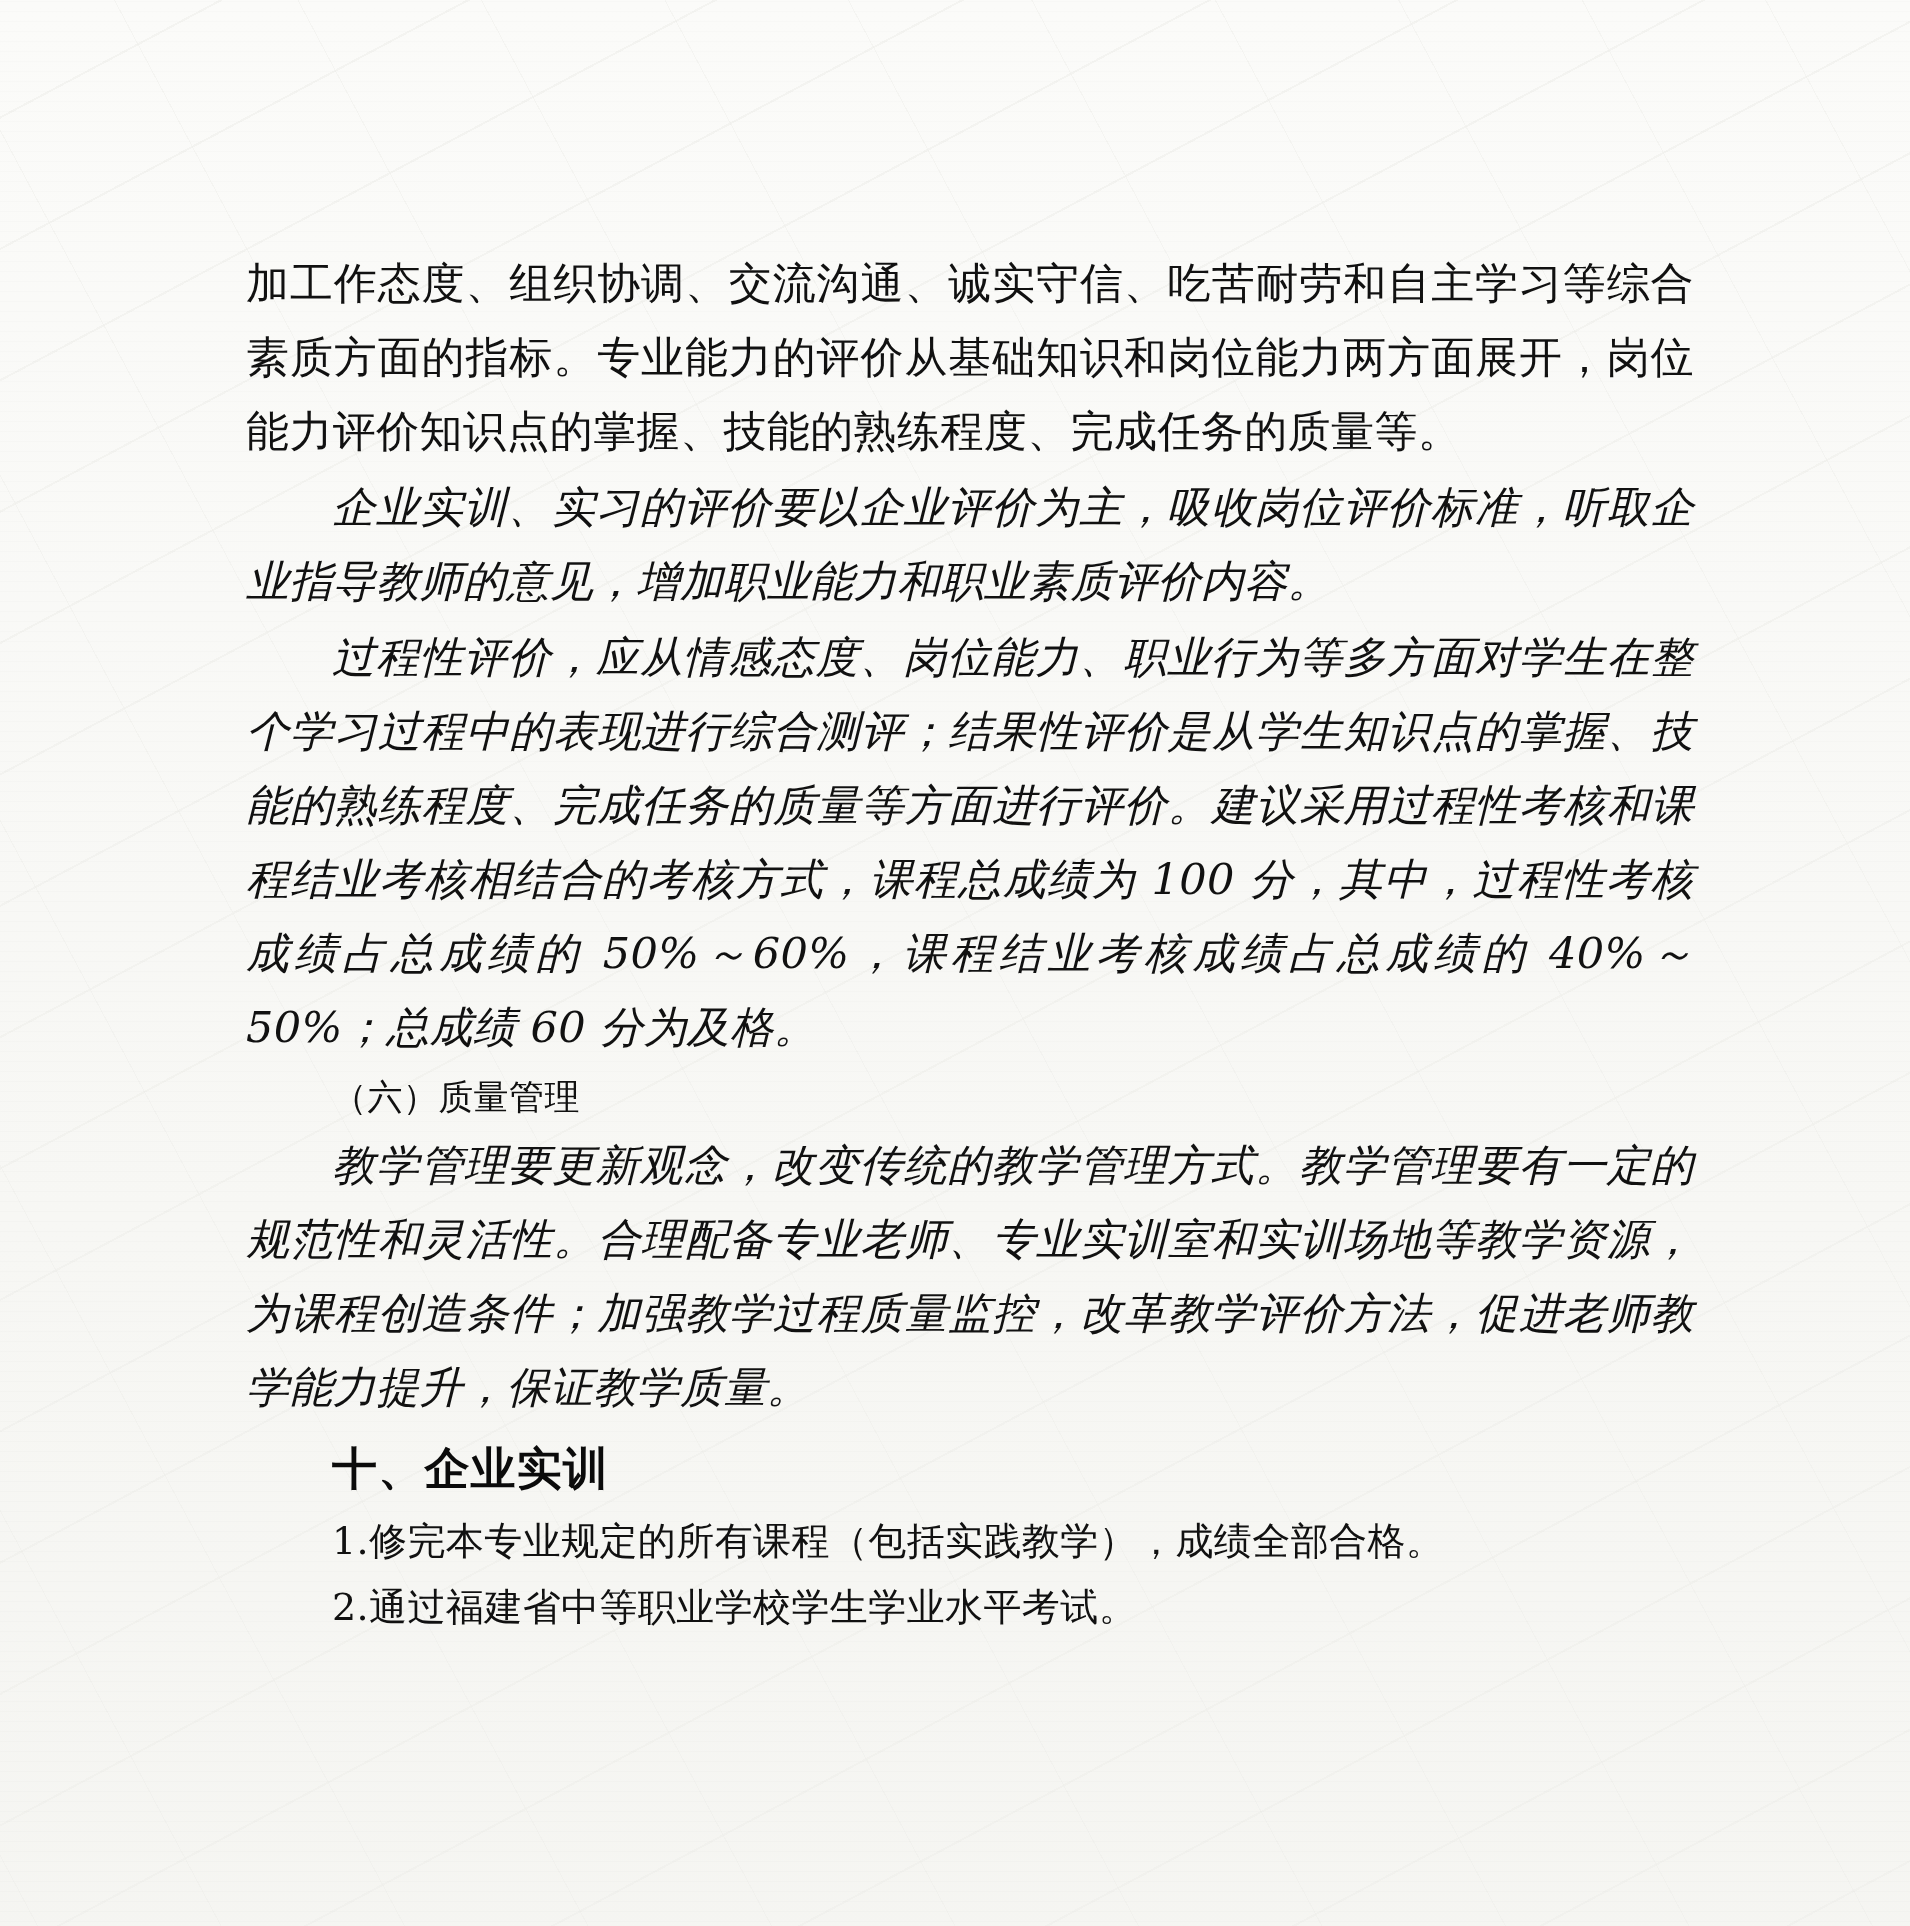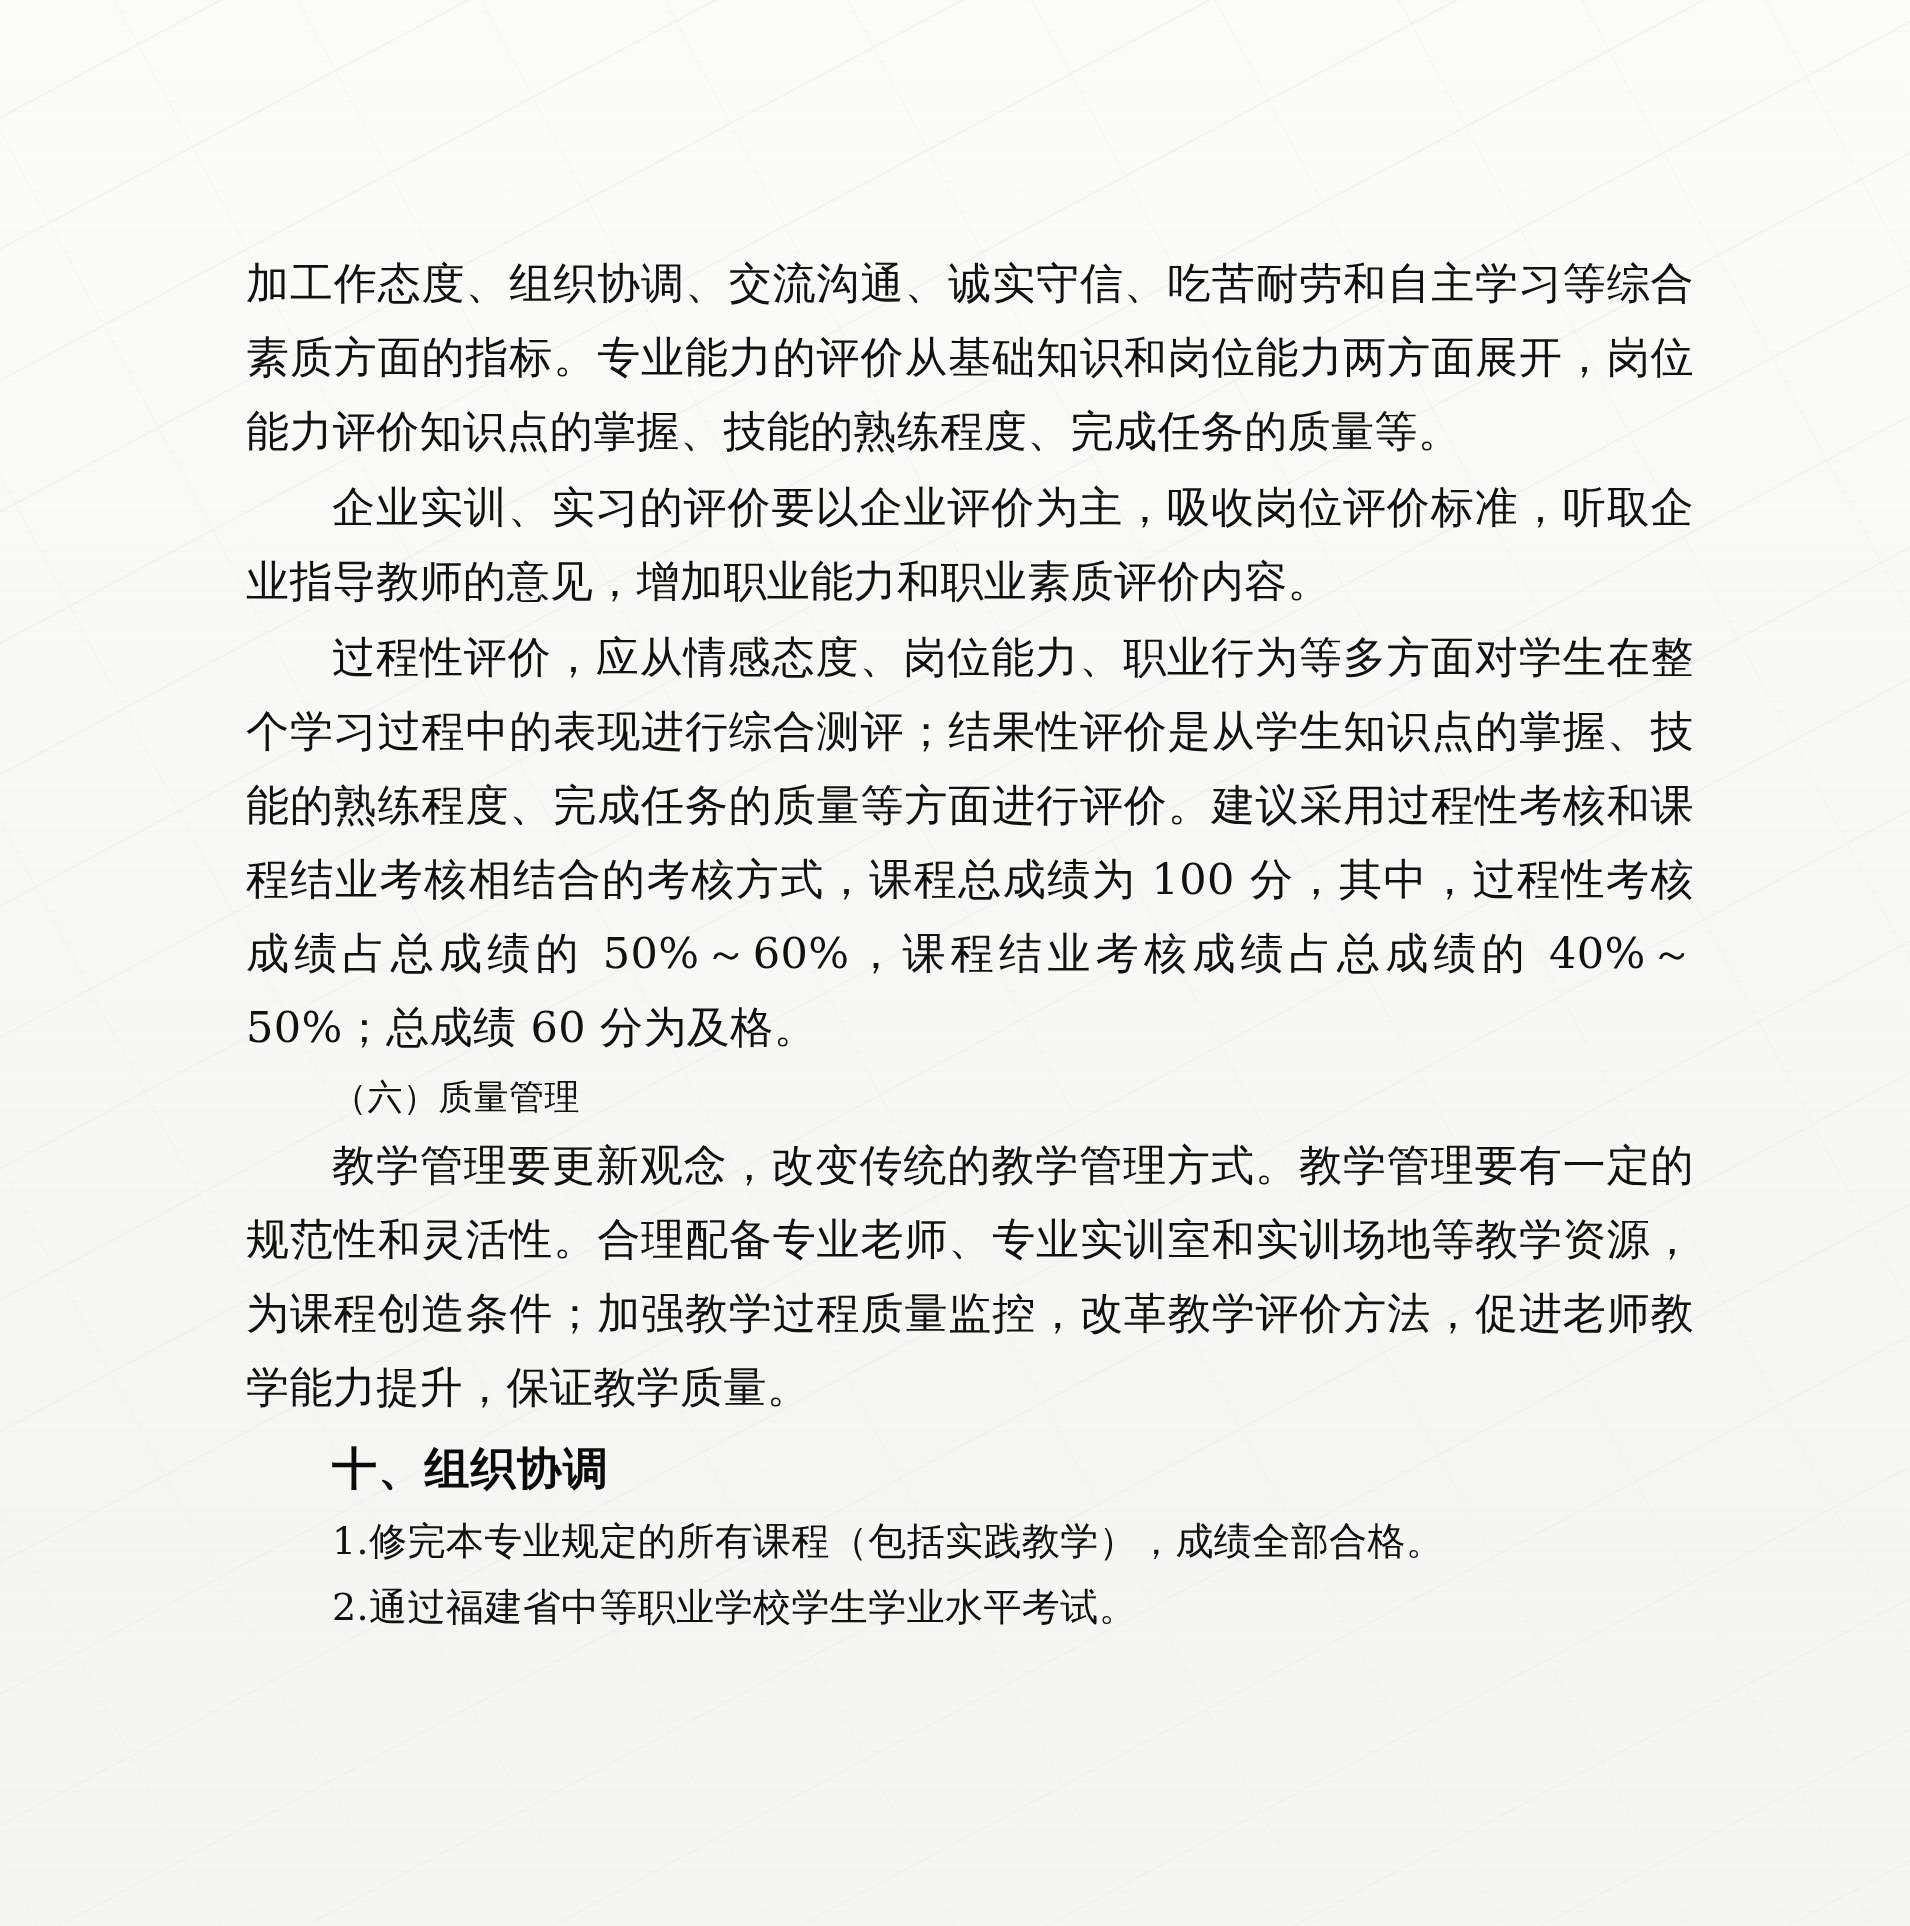--- a/index.html
+++ b/index.html
@@ -68,20 +68,21 @@
     line-height: 1.72;
     color: #111111;
     letter-spacing: 0.4px;
     text-align: justify;
     text-justify: inter-character;
     margin: 0 0 2.3px 0;
     font-family: "DejaVu Serif", serif;
   }
   .indent {
     text-indent: 86px;
+    font-style: italic;
   }
   .heading {
     font-size: 45px;
     line-height: 1.72;
     color: #0b0b0b;
     font-weight: bold;
     letter-spacing: 1.2px;
     text-indent: 86px;
     margin: 5.4px 0 1.5px 0;
     font-family: "DejaVu Serif", serif;
@@ -116,20 +117,20 @@
     <p class="para">加工作态度、组织协调、交流沟通、诚实守信、吃苦耐劳和自主学习等综合素质方面的指标。专业能力的评价从基础知识和岗位能力两方面展开，岗位能力评价知识点的掌握、技能的熟练程度、完成任务的质量等。</p>
 
     <p class="para indent">企业实训、实习的评价要以企业评价为主，吸收岗位评价标准，听取企业指导教师的意见，增加职业能力和职业素质评价内容。</p>
 
     <p class="para indent">过程性评价，应从情感态度、岗位能力、职业行为等多方面对学生在整个学习过程中的表现进行综合测评；结果性评价是从学生知识点的掌握、技能的熟练程度、完成任务的质量等方面进行评价。建议采用过程性考核和课程结业考核相结合的考核方式，课程总成绩为 100 分，其中，过程性考核成绩占总成绩的 50%～60%，课程结业考核成绩占总成绩的 40%～50%；总成绩 60 分为及格。</p>
 
     <p class="subheading">（六）质量管理</p>
 
     <p class="para indent">教学管理要更新观念，改变传统的教学管理方式。教学管理要有一定的规范性和灵活性。合理配备专业老师、专业实训室和实训场地等教学资源，为课程创造条件；加强教学过程质量监控，改革教学评价方法，促进老师教学能力提升，保证教学质量。</p>
 
-    <p class="heading">十、组织协调</p>
+    <p class="heading">十、企业实训</p>
 
     <p class="listline">1.修完本专业规定的所有课程（包括实践教学），成绩全部合格。</p>
     <p class="listline">2.通过福建省中等职业学校学生学业水平考试。</p>
 
   </div>
 </div>
 
 
 </body></html>

